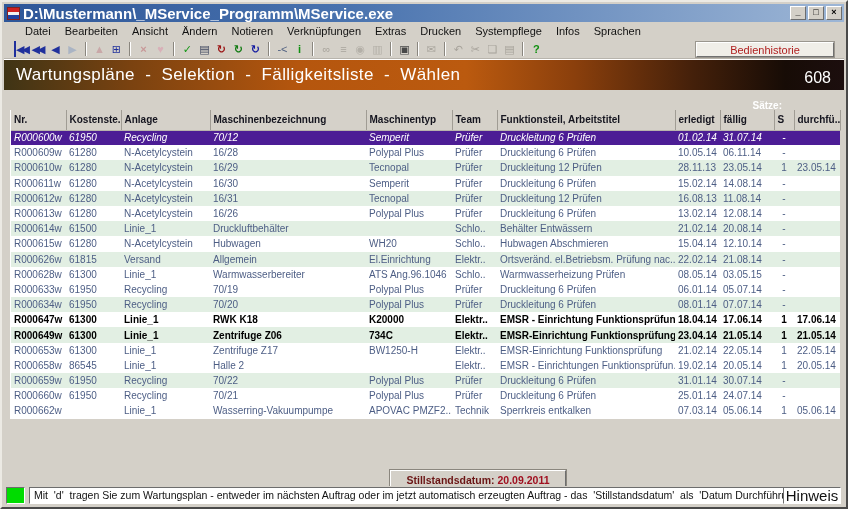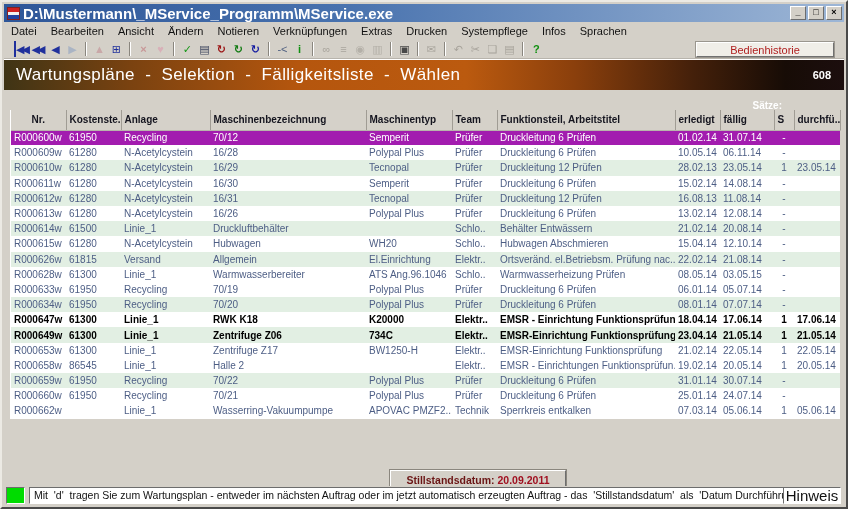--- a/index.html
+++ b/index.html
@@ -18,21 +18,21 @@
     display:flex;align-items:center;padding:0 2px;
   }
   .app-icon{width:13px;height:13px;margin:0 3px 0 1px;
     background:linear-gradient(180deg,#d02020 0%,#d02020 40%,#f0f0f0 40%,#f0f0f0 60%,#2040a0 60%);
     border:1px solid #802020;}
   .title-text{color:#fff;font-size:15px;font-weight:bold;flex:1;white-space:nowrap;overflow:hidden;}
   .win-btns{display:flex;gap:2px;}
   .win-btn{width:16px;height:14px;background:#d4d0c8;border:1px solid;border-color:#fff #6d6d6d #6d6d6d #fff;
     font-size:9px;line-height:11px;text-align:center;color:#000;font-weight:bold;}
   
-  .menubar{position:absolute;left:2px;top:20px;right:2px;height:18px;background:#d4d0c8;
+  .menubar{position:absolute;left:16px;top:20px;right:2px;height:18px;background:#d4d0c8;
     display:flex;align-items:center;font-size:11px;color:#111;}
   .menu-item{padding:1px 7px;white-space:nowrap;}
   
   .toolbar{position:absolute;left:2px;top:38px;right:2px;height:19px;background:#d4d0c8;
     display:flex;align-items:center;padding-left:6px;border-bottom:1px solid #b8b4ac;}
   .tb-btn{display:inline-block;min-width:17px;text-align:center;font-size:11px;line-height:16px;
     white-space:nowrap;cursor:default;}
   .tb-btn.bold{font-weight:bold;}
   .tb-btn.tight{letter-spacing:-3px;padding-right:3px;}
   .tb-btn.bar{border-left:2px solid currentColor;margin-left:4px;min-width:14px;}
@@ -42,32 +42,32 @@
     background:#f0eee8;border:1px solid;border-color:#fff #707070 #707070 #fff;
     outline:1px solid #9a968e;
     font-size:11px;line-height:13px;text-align:center;color:#b02020;}
   
   .banner{position:absolute;left:2px;top:57px;right:2px;height:31px;
     border-top:1px solid #fff;
     background:linear-gradient(90deg,#3f3415 0%,#7a4210 15%,#b5560e 35%,#bb5a0f 55%,#8a3f0c 68%,#44200a 82%,#170c06 93%,#1c0e0e 100%);
     color:#fff;}
   .banner-title{position:absolute;left:12px;top:5px;font-size:17px;letter-spacing:.4px;white-space:pre;}
   .saetze-label{position:absolute;right:62px;top:9px;font-size:10px;font-weight:bold;margin-top:31px;}
-  .saetze-value{position:absolute;right:13px;top:9px;font-size:11px;font-weight:bold;padding-left:48px;}
+  .saetze-value{position:absolute;right:13px;top:9px;font-size:16px;font-weight:normal;padding-left:48px;}
   
   .tablewrap{position:absolute;left:8px;top:108px;width:829px;border-left:1px solid #fff;}
   table.tbl{table-layout:fixed;border-collapse:collapse;width:829px;
     font-size:10px;}
   .tbl th{background:#d5d1c9;color:#15151f;font-weight:bold;text-align:left;
     height:20px;padding:0 3px;border-right:1px solid #a09c94;border-bottom:1px solid #b8b4ac;
     white-space:nowrap;overflow:hidden;}
   .tbl td{height:15.2px;padding:0 3px;white-space:nowrap;overflow:hidden;color:#4d5e85;}
   .row-even{background:#ffffff;}
   .row-odd{background:#e2efe3;}
-  tr.selected td{background:#a21caf;color:#fff;border-top:1px solid #4a5a4a;}
+  tr.selected td{background:#4c1d95;color:#fff;border-top:1px solid #4a5a4a;font-style:italic;}
   tr.bold-row td{color:#000;font-weight:bold;}
   .c-center{text-align:center;}
   
   .footer-strip{position:absolute;left:2px;right:2px;top:463px;height:25px;background:#d4d0c8;}
   .still-btn{position:absolute;left:388px;top:468px;width:176px;height:18px;
     background:#d4d0c8;border:1px solid;border-color:#fff #6d6d6d #6d6d6d #fff;
     outline:1px solid #8a867e;
     font-size:10.5px;line-height:16px;text-align:center;font-weight:bold;white-space:pre;}
   .still-label{color:#6b1515;}
   .still-value{color:#a01020;}
@@ -155,21 +155,21 @@
   <div class="banner">
     <div class="banner-title">Wartungspläne  -  Selektion  -  Fälligkeitsliste  -  Wählen</div>
     <div class="saetze-label">Sätze:</div>
     <div class="saetze-value">608</div>
   </div>
 
   <div class="tablewrap">
     <table class="tbl">
       <thead>
           <tr>
-            <th style="width: 55px; text-align: center;">Nr.</th>
+            <th style="width: 55px;">Nr.</th>
             <th style="width: 55px;">Kostenste..</th>
             <th style="width: 89px;">Anlage</th>
             <th style="width: 156px;">Maschinenbezeichnung</th>
             <th style="width: 86px;">Maschinentyp</th>
             <th style="width: 45px;">Team</th>
             <th style="width: 178px;">Funktionsteil, Arbeitstitel</th>
             <th style="width: 45px;">erledigt</th>
             <th style="width: 54px;">fällig</th>
             <th style="width: 20px;">S</th>
             <th style="width: 46px;">durchfü..</th>
@@ -203,21 +203,21 @@
             <td></td>
           </tr>
           <tr class="row-odd">
             <td>R000610w</td>
             <td>61280</td>
             <td>N-Acetylcystein</td>
             <td>16/29</td>
             <td>Tecnopal</td>
             <td>Prüfer</td>
             <td>Druckleitung 12 Prüfen</td>
-            <td>28.02.13</td>
+            <td>28.11.13</td>
             <td>23.05.14</td>
             <td class="c-center">1</td>
             <td>23.05.14</td>
           </tr>
           <tr class="row-even">
             <td>R000611w</td>
             <td>61280</td>
             <td>N-Acetylcystein</td>
             <td>16/30</td>
             <td>Semperit</td>

